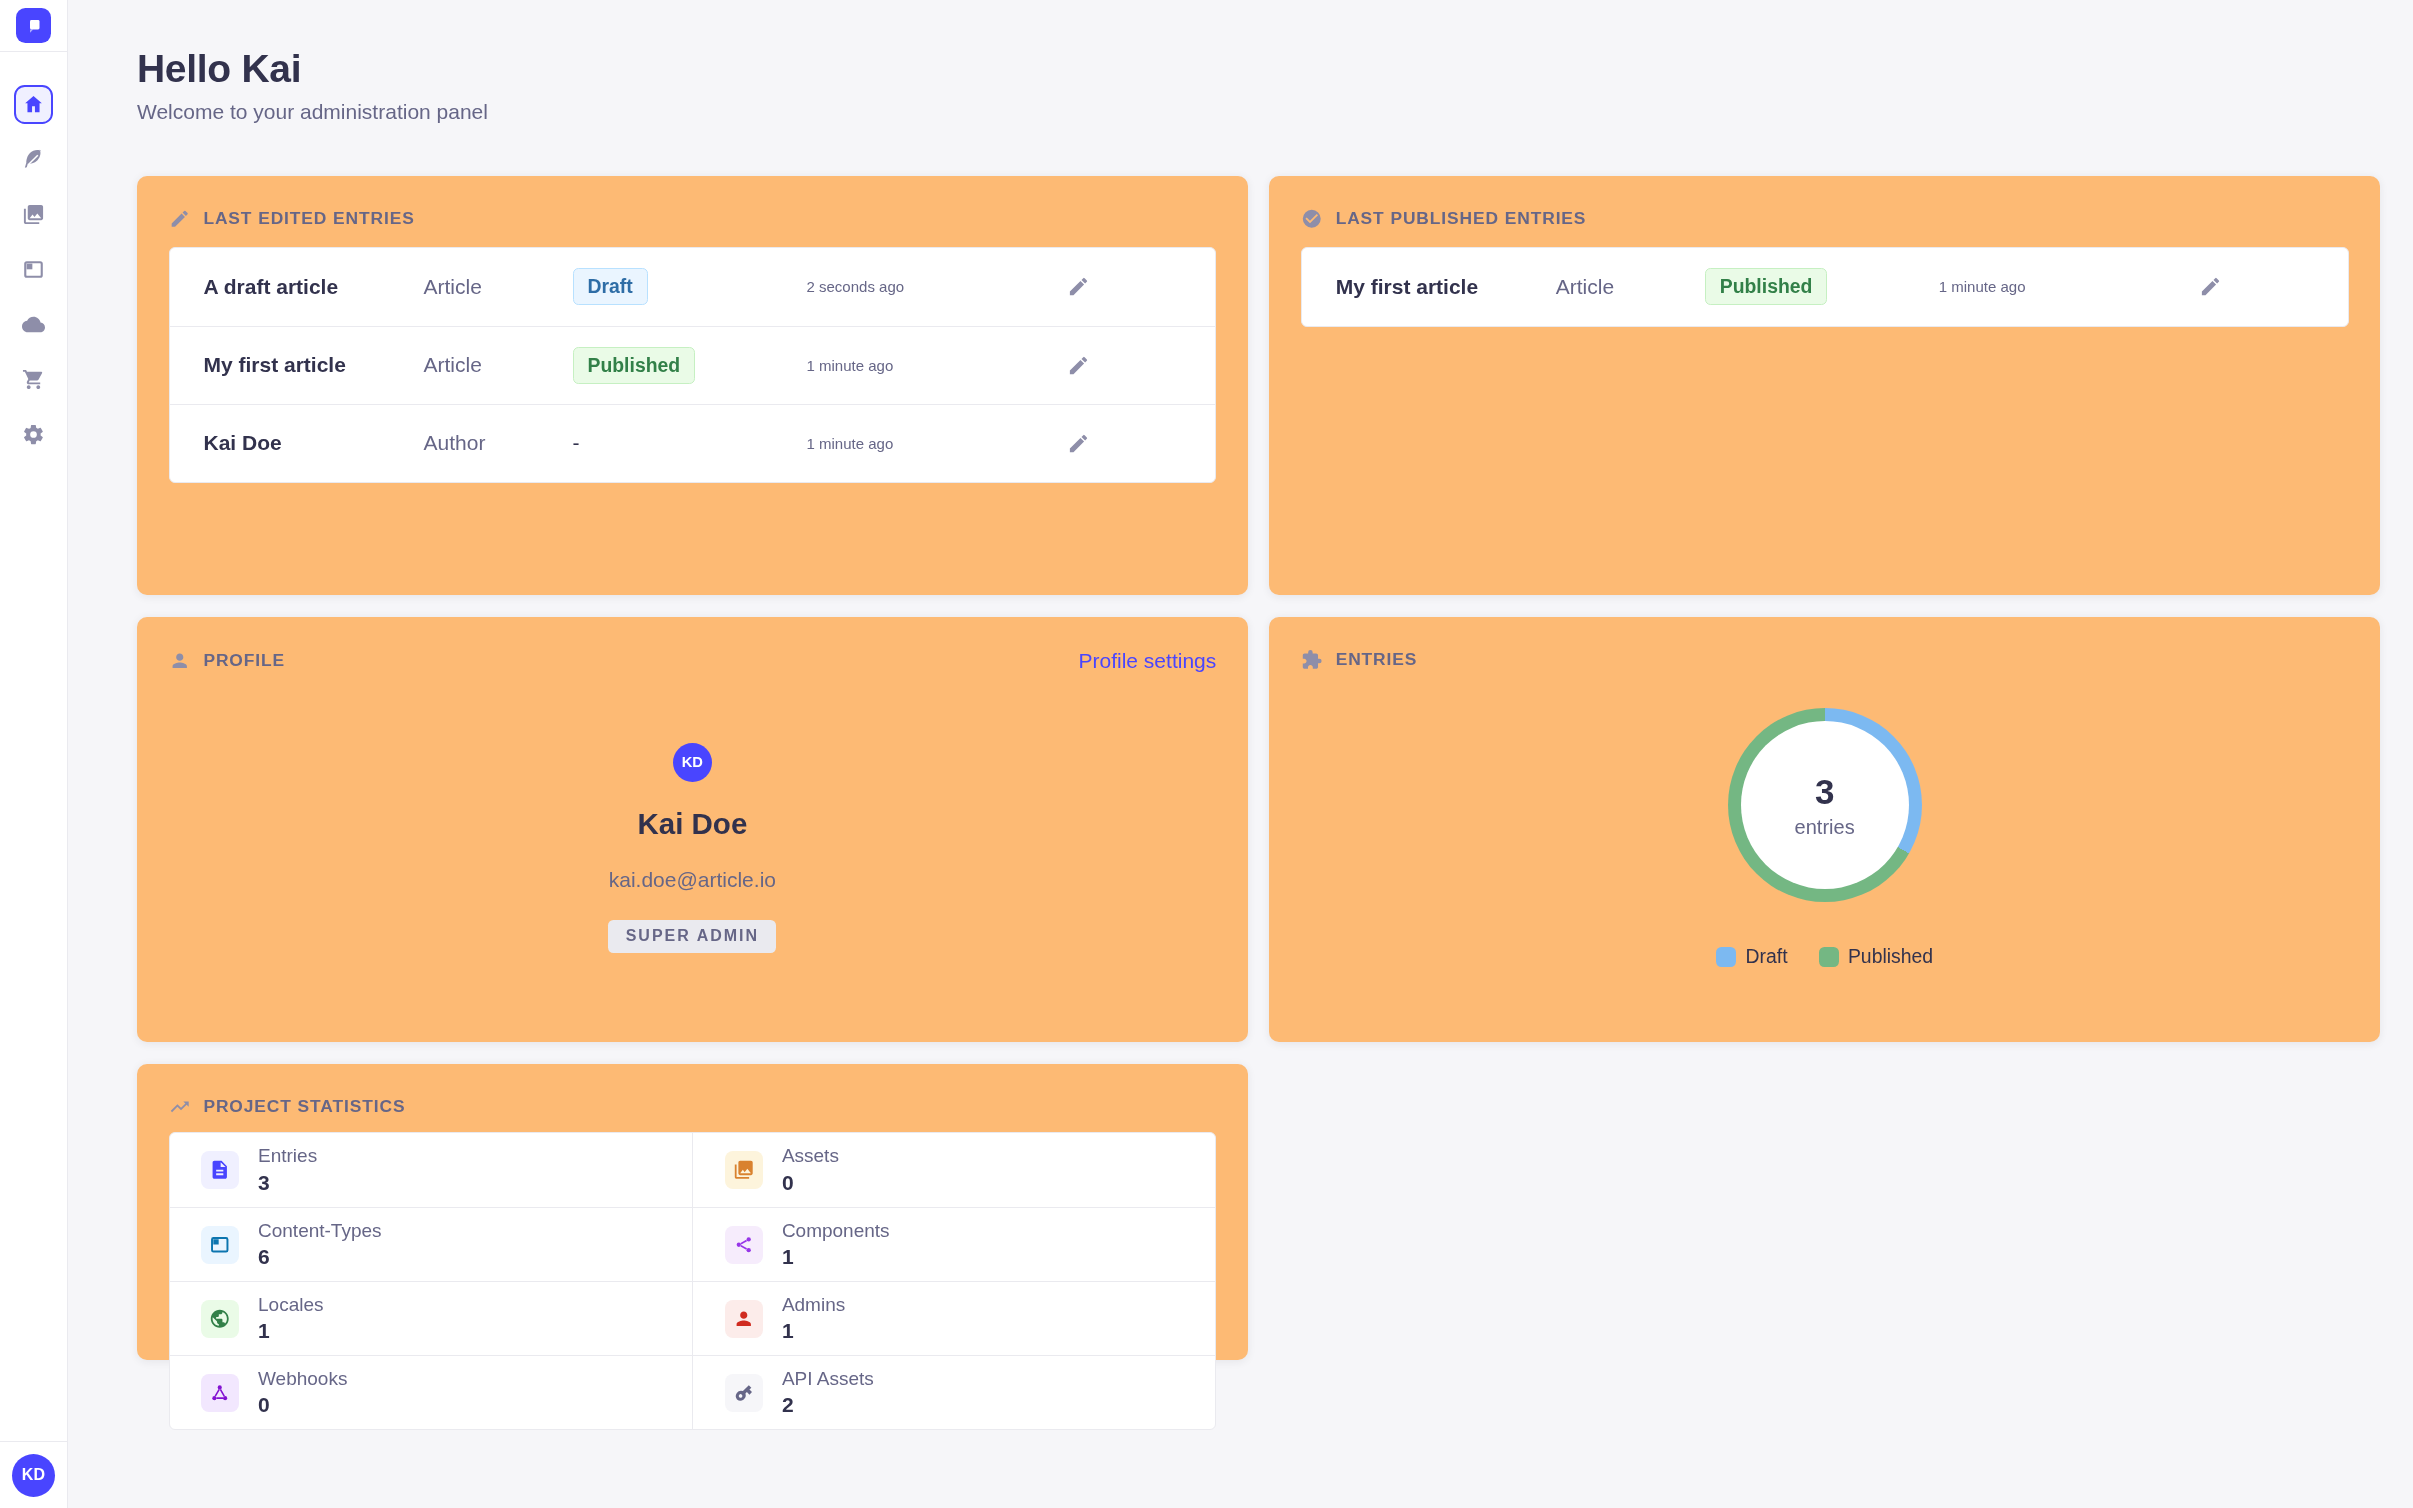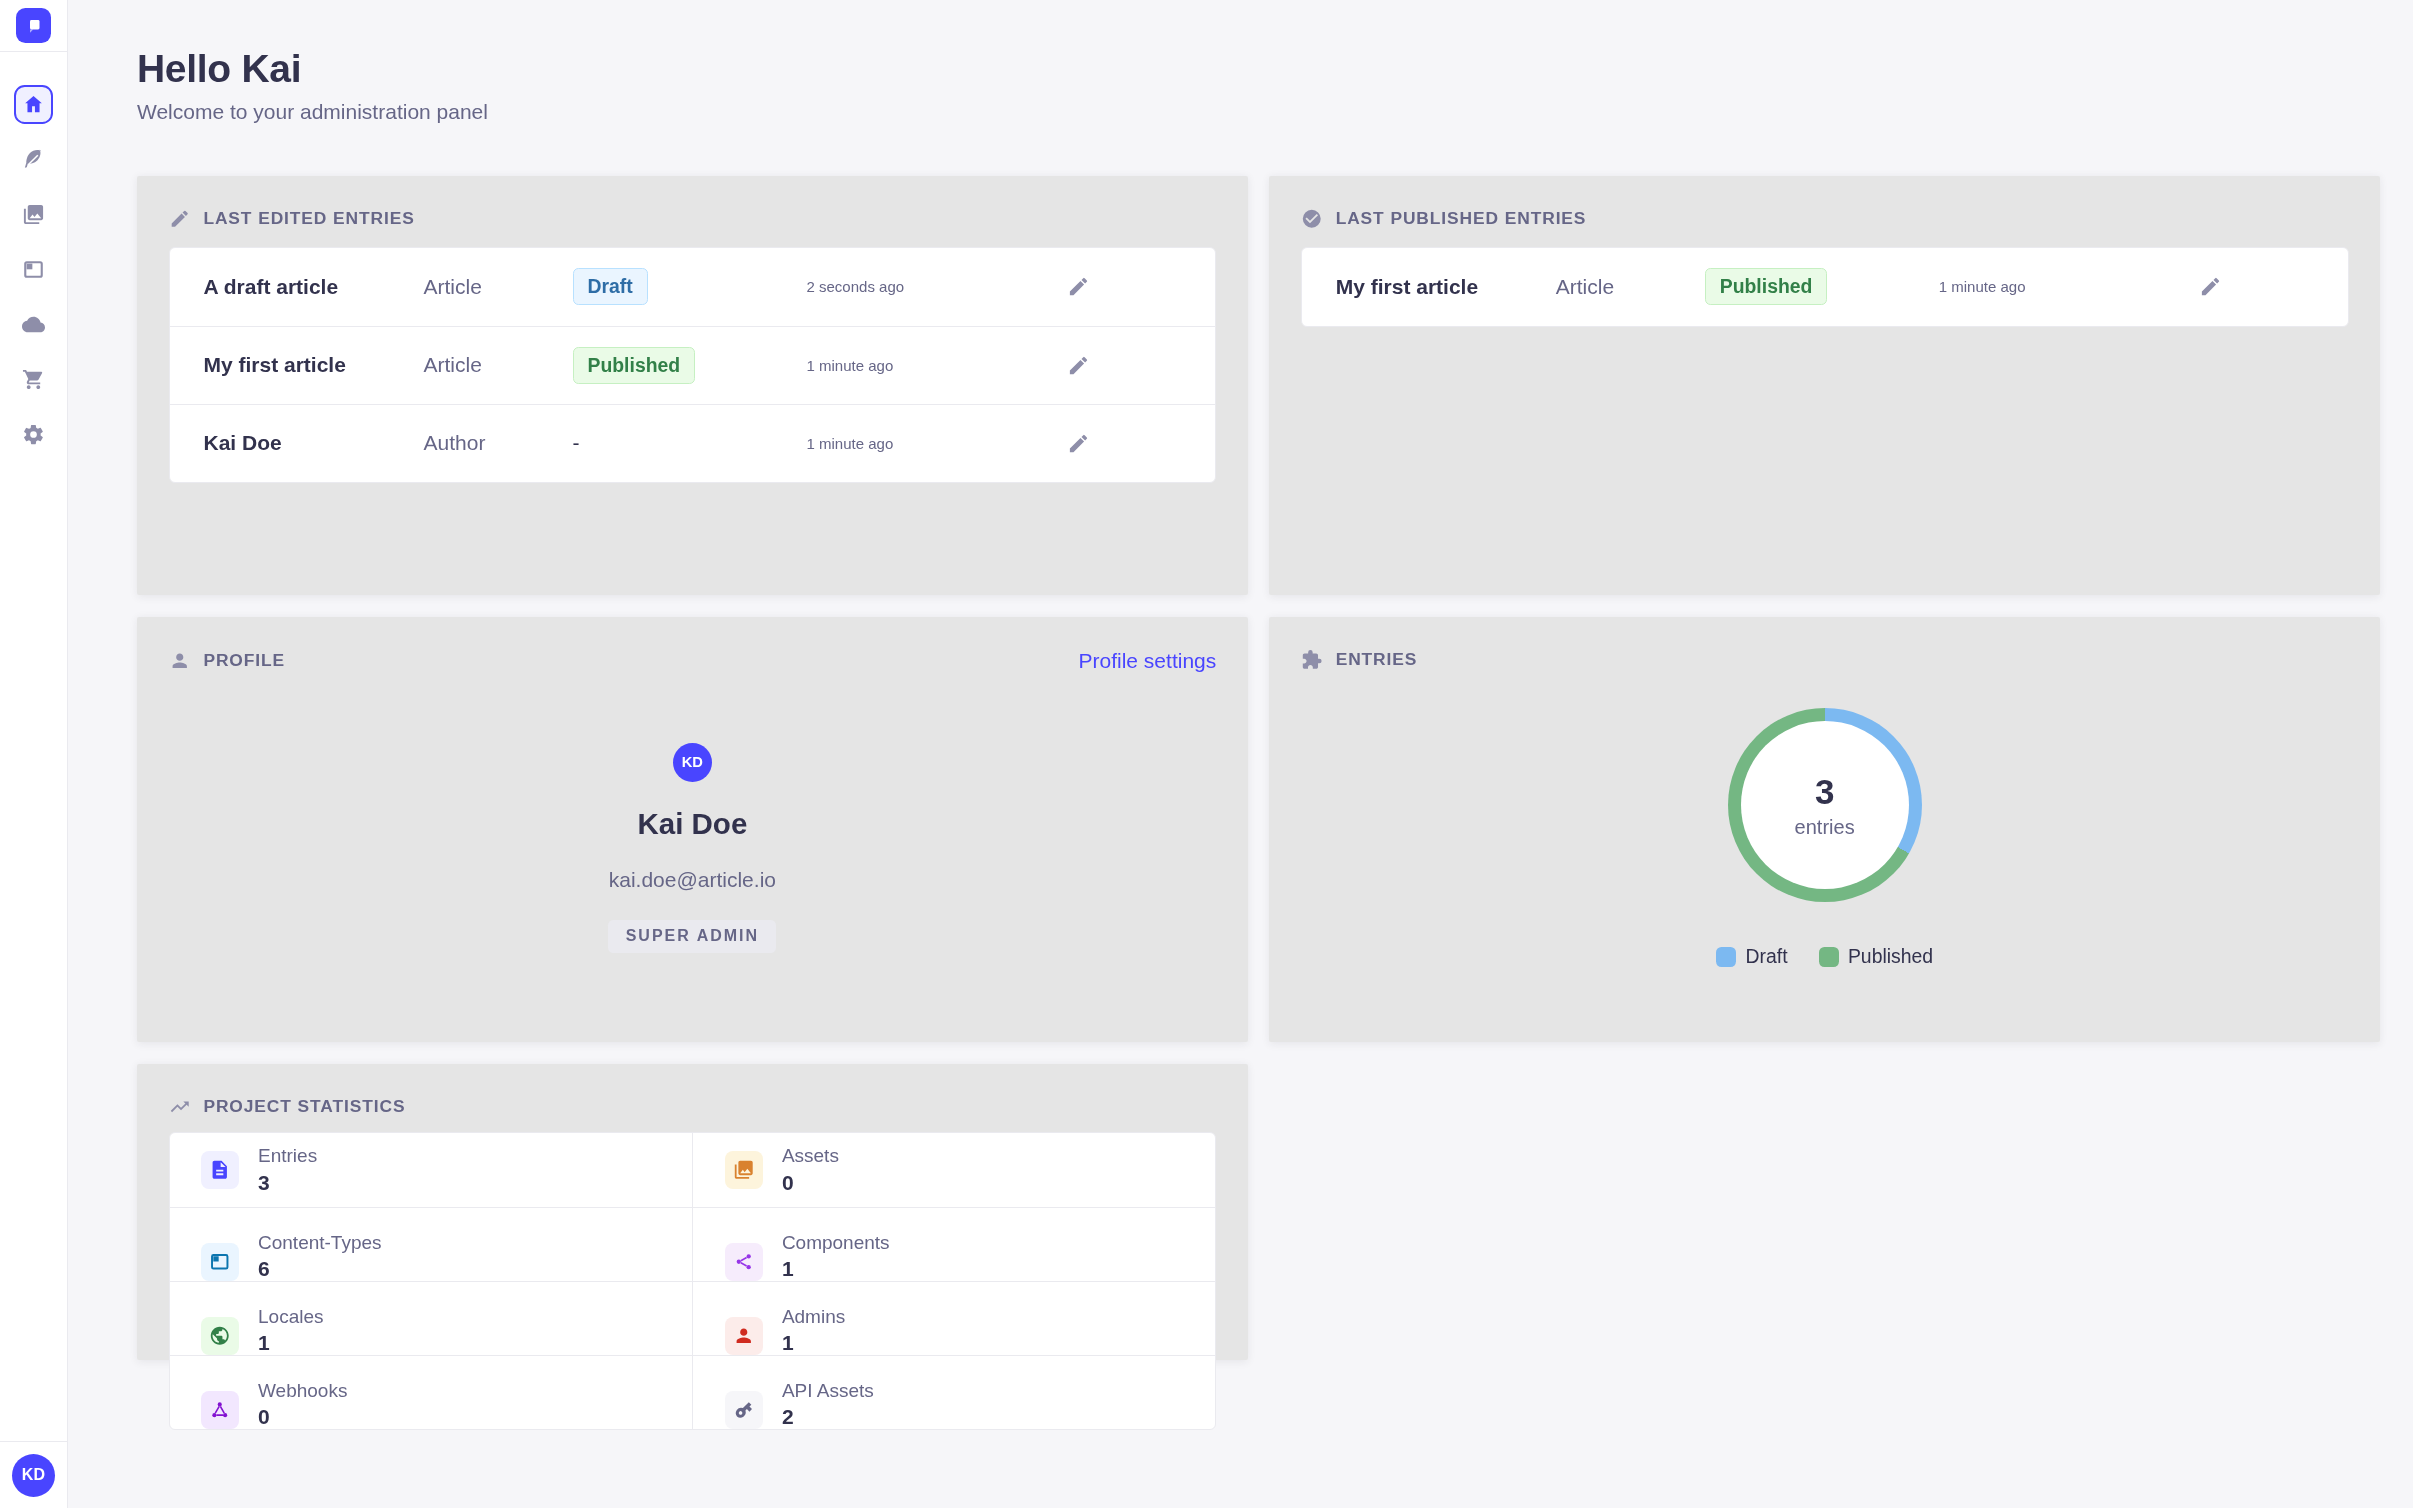--- a/index.html
+++ b/index.html
@@ -25,21 +25,21 @@
   .sidebar-footer { position:absolute; left:0; right:0; bottom:0; height:67px;
     border-top:0.7px solid #eaeaef; display:flex; align-items:center; justify-content:center; }
   .avatar-sm { width:43px; height:43px; border-radius:50%; background:#4945ff; color:#fff;
     font-size:16px; font-weight:700; letter-spacing:0.3px;
     display:flex; align-items:center; justify-content:center; cursor:pointer; border:none; }
   
   .main { margin-left:68px; padding:47px 33px 0 69px; }
   h1 { margin:0; font-size:39px; font-weight:700; color:#32324d; letter-spacing:-0.3px; }
   .subtitle { margin-top:9.4px; font-size:21px; color:#666687; }
   .cards { display:grid; grid-template-columns:1fr 1fr; column-gap:21.5px; row-gap:22px; margin-top:52px; }
-  .card { background:#e5e5e5; border-radius:2px; box-shadow:0 1.3px 8px rgba(33,33,52,.08); }
+  .card { background:#fdba74; border-radius:10px; box-shadow:0 1.3px 8px rgba(33,33,52,.08); }
   .card.h-r1 { height:419px; }
   .card.h-r2 { height:425px; }
   .card.h-r3 { height:296px; }
   .card-head { display:flex; align-items:center; gap:13.4px; padding:31.5px 31.5px 0 31.5px; }
   .card-head svg { width:21.5px; height:21.5px; color:#8e8ea9; flex:none; }
   .card-title { font-size:17.4px; font-weight:700; letter-spacing:0.9px; color:#666687; }
   .head-link { margin-left:auto; font-size:21px; color:#4945ff; text-decoration:none; cursor:pointer; }
   
   .table { margin:17.4px 31.5px 0; border:0.7px solid #eaeaef; border-radius:6px; overflow:hidden; background:#fff; }
   .trow { display:grid; grid-template-columns:220px 149px 234px 228px 1fr;
@@ -73,21 +73,21 @@
   .donut-value { font-size:35px; font-weight:700; color:#32324d; }
   .donut-label { font-size:20px; color:#666687; margin-top:4px; }
   .legend { display:flex; gap:31px; margin-top:43px; }
   .legend-item { display:flex; align-items:center; gap:9.4px; }
   .legend-swatch { width:20px; height:20px; border-radius:5.4px; background:#ccc; }
   .legend-label { font-size:19.4px; color:#32324d; }
   
   .stats-grid { margin:14.7px 31.5px 0; border:0.7px solid #eaeaef; border-radius:6px;
     display:grid; grid-template-columns:1fr 1fr; overflow:hidden; background:#fff; }
   .stat-cell { height:74px; display:flex; align-items:center; gap:19px; padding-left:31.5px; }
-  .stat-cell:nth-child(n+3) { border-top:0.7px solid #eaeaef;align-items:flex-end; }
+  .stat-cell:nth-child(n+3) { border-top:0.7px solid #eaeaef; }
   .stat-cell:nth-child(even) { border-left:0.7px solid #eaeaef; }
   .stat-tile { width:38px; height:38px; border-radius:8px; flex:none;
     display:flex; align-items:center; justify-content:center; background:#f6f6f9; color:#666687; }
   .stat-tile svg { width:21.5px; height:21.5px; display:block; }
   .stat-label { font-size:19px; color:#666687; }
   .stat-value { font-size:21px; font-weight:700; color:#32324d; margin-top:3.4px; }
 </style>
 </head>
 <body>
 

